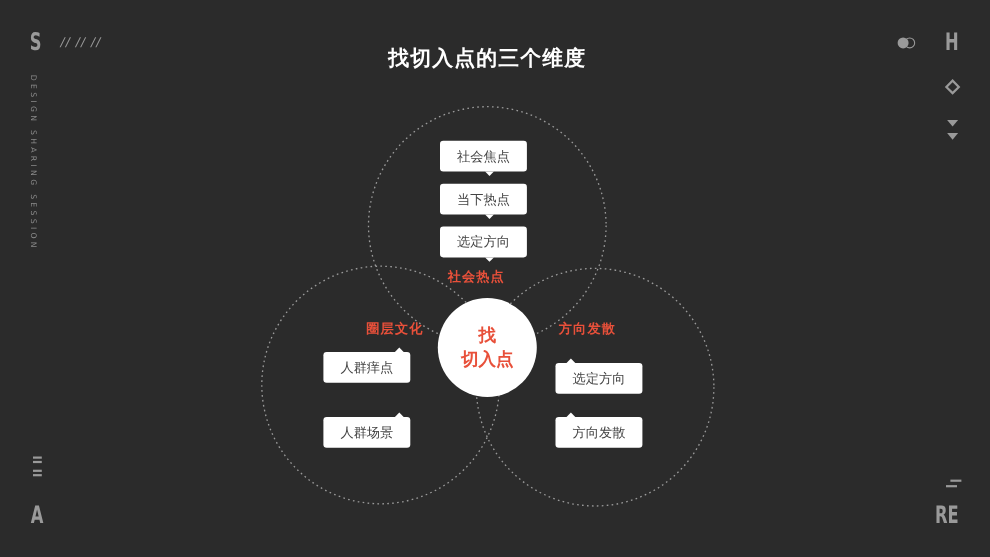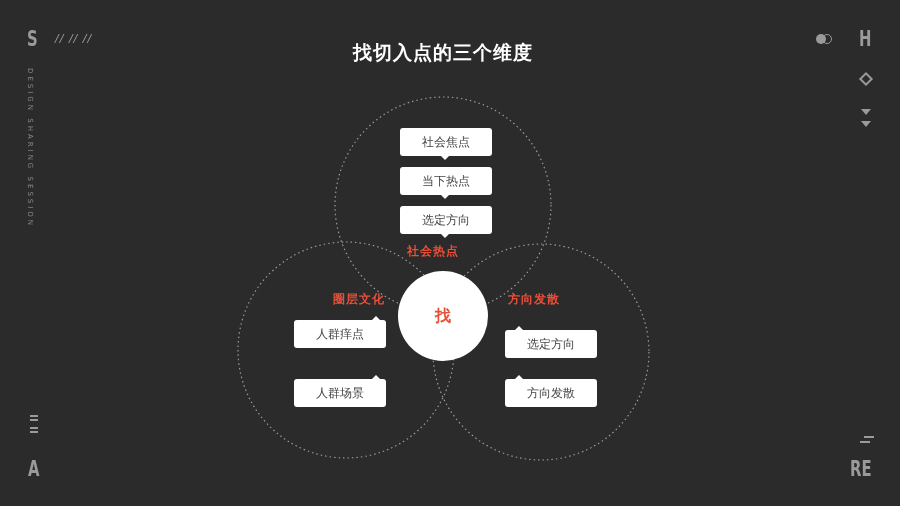--- a/index.html
+++ b/index.html
@@ -5,21 +5,21 @@
   html, body { margin:0; padding:0; }
   body { width:900px; height:506px; background:#2b2b2b; position:relative; overflow:hidden;
          font-family:"DejaVu Sans", "Liberation Sans", sans-serif; }
   .abs { position:absolute; }
   .title { left:0; width:886px; top:40px; text-align:center; color:#ffffff; font-size:19px; font-weight:bold; letter-spacing:1px; }
   .deco { color:#9a9a9a; font-family:"DejaVu Sans Condensed","DejaVu Sans",sans-serif; font-weight:bold; }
   .deco-letter { font-size:22px; transform:scaleX(0.75); transform-origin:left top; }
   .vtext { left:26px; top:68px; writing-mode:vertical-rl; font-size:7px; letter-spacing:3px; color:#8a8a8a; }
   .slashes { left:55px; top:32px; font-size:11px; font-style:italic; color:#9a9a9a; letter-spacing:1px; }
   svg.rings { position:absolute; left:0; top:0; }
-  .card { position:absolute; width:92px; height:28px; background:#fff; border-radius:3px; color:#444; font-size:12px;
+  .card { position:absolute; width:79px; height:28px; background:#fff; border-radius:3px; color:#444; font-size:12px;
           text-align:center; line-height:28px; }
   .card .tail { position:absolute; width:0; height:0; border-left:4px solid transparent; border-right:4px solid transparent; }
   .tail-down { bottom:-4px; left:41px; border-top:4px solid #fff; }
   .tail-up-r { top:-4px; right:6px; border-bottom:4px solid #fff; }
   .tail-up-l { top:-4px; left:10px; border-bottom:4px solid #fff; }
   .label-red { position:absolute; color:#e8503a; font-size:12px; font-weight:bold; letter-spacing:1px; }
   .center { position:absolute; left:398px; top:271px; width:90px; height:90px; border-radius:50%; background:#fff;
             color:#e8503a; font-size:16px; font-weight:bold; text-align:center; display:flex; flex-direction:column; justify-content:center; line-height:22px; }
 </style>
 </head>
@@ -71,13 +71,14 @@
 <div class="label-red" style="left:508px;top:291px;">方向发散</div>
 <div class="card" style="left:505px;top:330px;">
   <span>选定方向</span><span class="tail tail-up-l"></span>
 </div>
 <div class="card" style="left:505px;top:379px;">
   <span>方向发散</span><span class="tail tail-up-l"></span>
 </div>
 
 <div class="center">
   <div>找</div>
+  <div>切入点</div>
 </div>
 
 </body></html>

